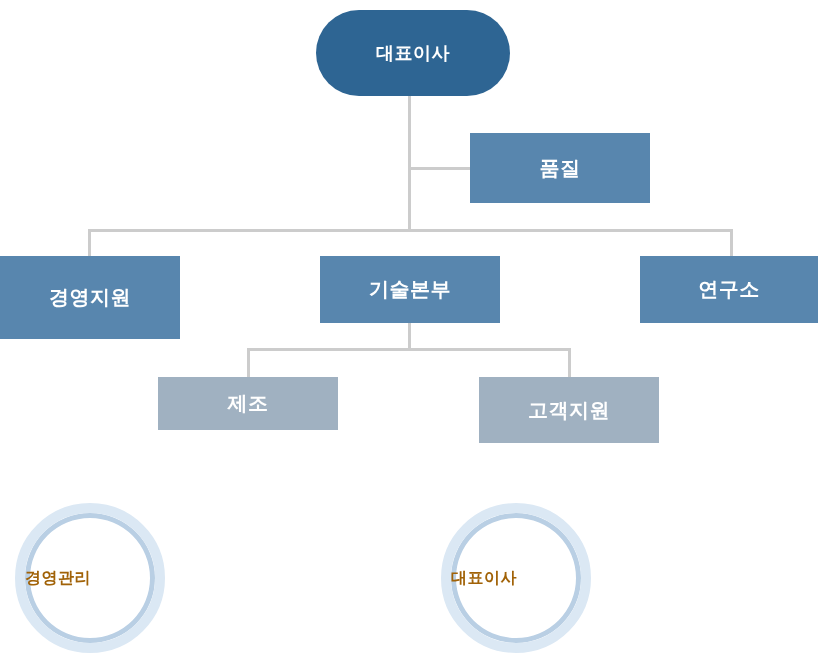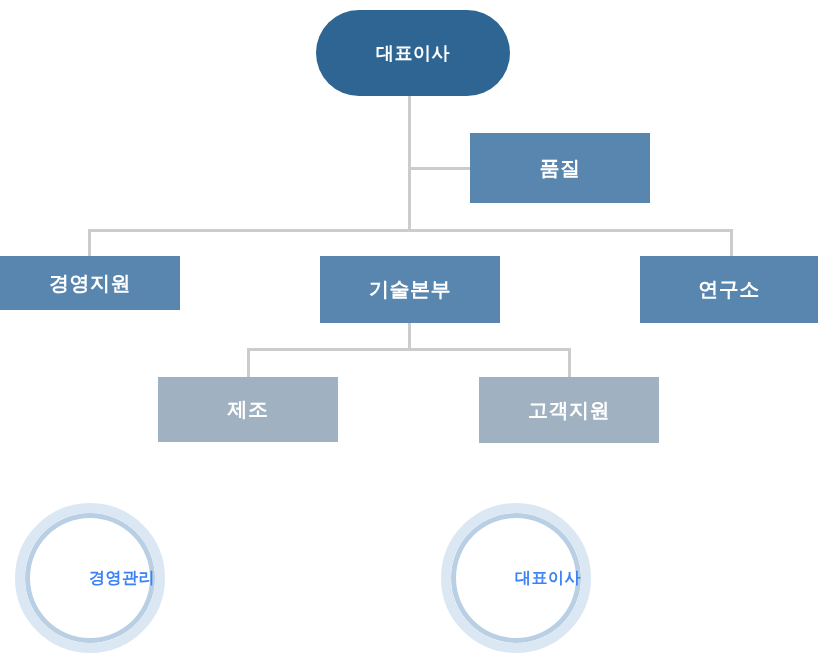--- a/index.html
+++ b/index.html
@@ -33,40 +33,40 @@
   .node-root {
     left: 316px; top: 10px;
     width: 194px; height: 86px;
     border-radius: 43px;
     background: #2e6593;
     font-size: 18px;
   }
   .node-mid { background: #5886ae; }
   .node-light { background: #a0b1c1; }
   .node-quality { left: 470px; top: 133px; width: 180px; height: 70px; }
-  .node-dept1 { left: 0px;   top: 256px; width: 180px; height: 54px; }
+  .node-dept1 { left: 0px;   top: 256px; width: 180px; height: 83px; }
   .node-dept2 { left: 320px; top: 256px; width: 180px; height: 67px; }
   .node-dept3 { left: 640px; top: 256px; width: 178px; height: 67px; }
-  .node-sub1  { left: 158px; top: 377px; width: 180px; height: 65px; }
+  .node-sub1  { left: 158px; top: 377px; width: 180px; height: 53px; }
   .node-sub2  { left: 479px; top: 377px; width: 180px; height: 66px; }
 
   .value-circle {
     position: absolute;
     top: 503px;
     width: 150px;
     height: 150px;
     border-radius: 50%;
     background: #ffffff;
     border: 10px solid #dbe8f4;
     box-shadow: inset 0 0 0 5px #b9cfe4;
     box-sizing: border-box;
     display: flex;
     align-items: center;
-    justify-content: flex-end;
-    color: #3b82f6;
+    justify-content: flex-start;
+    color: #a16207;
     font-weight: bold;
     font-size: 16px;
     letter-spacing: 0.5px;
   }
   .circle-1 { left: 15px; }
   .circle-2 { left: 228px; }
   .circle-3 { left: 441px; }
   .circle-4 { left: 654px; }
 </style>
 </head>

